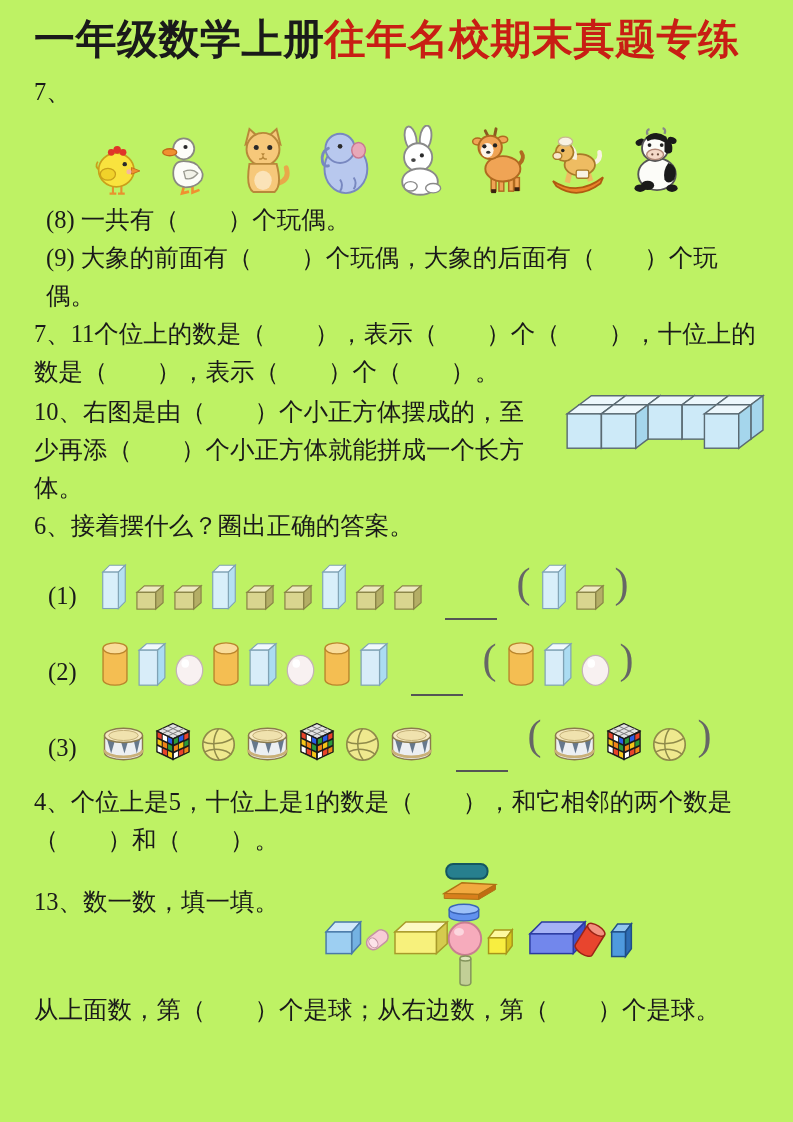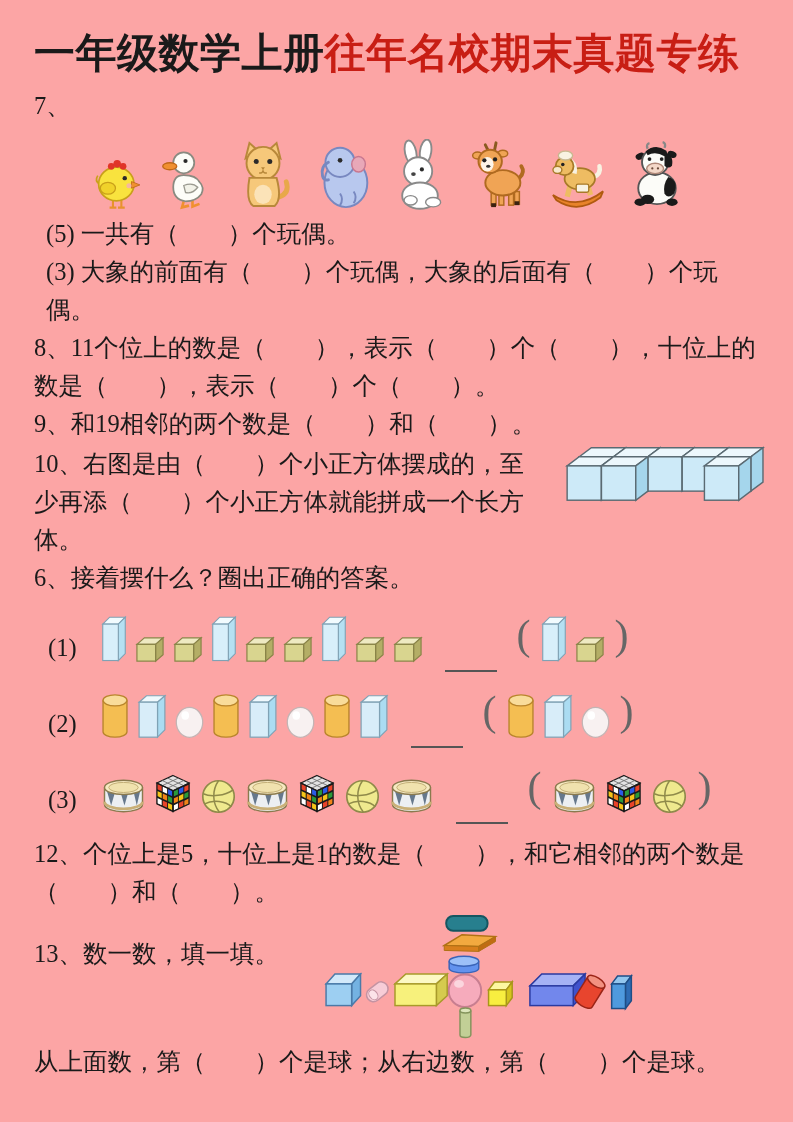--- a/index.html
+++ b/index.html
@@ -1,17 +1,17 @@
 <!DOCTYPE html>
 <html><head>
 <meta charset="utf-8">
 <style>
   html,body{margin:0;padding:0;background:#e8e8e8;}
-  .page{position:relative;width:793px;height:1122px;margin:0 auto;background:#fca5a5;
-        box-sizing:border-box;padding:26px 28px 0 34px;overflow:hidden;
+  .page{position:relative;width:793px;height:1122px;margin:0 auto;background:#bef264;
+        box-sizing:border-box;padding:12px 28px 0 34px;overflow:hidden;
         font-family:"Liberation Serif","DejaVu Serif",serif;color:#1a1a1a;}
   .title{font-size:41px;font-weight:bold;line-height:1.25;white-space:nowrap;margin:2px 0 8px 0;letter-spacing:.5px;}
   .title .red{color:#c81e14;}
   .line{font-size:24.5px;line-height:38px;}
   .sub{padding-left:12px;}
   .animal-row{display:flex;align-items:flex-end;gap:15px;margin:2px 0 4px 56px;height:84px;}
   .shape{display:block;flex:none;}
   
   .sh-cuboid-tall{width:26px;height:50px}
   .sh-cube-green{width:30px;height:28px}
@@ -238,25 +238,24 @@
       <svg class="shape sh-deer">
         <use href="#sym-deer" xlink:href="#sym-deer"></use>
       </svg>
       <svg class="shape sh-rocking-horse">
         <use href="#sym-rocking-horse" xlink:href="#sym-rocking-horse"></use>
       </svg>
       <svg class="shape sh-cow">
         <use href="#sym-cow" xlink:href="#sym-cow"></use>
       </svg>
     </div>
-  <div class="line sub">(5) 一共有（　　）个玩偶。</div>
-  <div class="line sub">(3) 大象的前面有（　　）个玩偶，大象的后面有（　　）个玩偶。</div>
-
-  <div class="line">8、11个位上的数是（　　），表示（　　）个（　　），十位上的数是（　　），表示（　　）个（　　）。</div>
-  <div class="line">9、和19相邻的两个数是（　　）和（　　）。</div>
+  <div class="line sub">(8) 一共有（　　）个玩偶。</div>
+  <div class="line sub">(9) 大象的前面有（　　）个玩偶，大象的后面有（　　）个玩偶。</div>
+
+  <div class="line">7、11个位上的数是（　　），表示（　　）个（　　），十位上的数是（　　），表示（　　）个（　　）。</div>
 
   <div class="q10-wrap">
     <svg class="q10-fig" width="212" height="64" viewBox="0 0 210 62" xmlns="http://www.w3.org/2000/svg">
       <g stroke="#5a6a72" stroke-width="1.4">
         <g>
           <polygon points="26,11 38,2 72,2 60,11" fill="#ecf7fc"></polygon>
             <rect x="26" y="11" width="34" height="34" fill="#cdeaf8"></rect>
             <polygon points="60,11 72,2 72,36 60,45" fill="#a5d6ec"></polygon>
           <polygon points="60,11 72,2 106,2 94,11" fill="#ecf7fc"></polygon>
             <rect x="60" y="11" width="34" height="34" fill="#cdeaf8"></rect>
@@ -411,21 +410,21 @@
         <svg class="shape sh-rubik">
           <use href="#sym-rubik" xlink:href="#sym-rubik"></use>
         </svg>
         <svg class="shape sh-volleyball">
           <use href="#sym-volleyball" xlink:href="#sym-volleyball"></use>
         </svg>
       </span>
     <span class="paren">)</span>
   </div>
 
-  <div class="line">12、个位上是5，十位上是1的数是（　　），和它相邻的两个数是（　　）和（　　）。</div>
+  <div class="line">4、个位上是5，十位上是1的数是（　　），和它相邻的两个数是（　　）和（　　）。</div>
 
   <div class="q13row">
     <span class="line">13、数一数，填一填。</span>
     <svg class="q13-fig" width="420" height="130" viewBox="0 0 420 132" xmlns="http://www.w3.org/2000/svg">
       <rect x="130" y="3" width="42" height="15" rx="7" fill="#277f8e" stroke="#145661" stroke-width="2"></rect>
       <g>
         <polygon points="128,33 146,22 180,24 163,34" fill="#f2a93f" stroke="#b07114" stroke-width="1.5"></polygon>
         <polygon points="128,33 163,34 163,39 128,38" fill="#d87f1c" stroke="#b07114" stroke-width="1"></polygon>
         <polygon points="163,34 180,24 180,29 163,39" fill="#c06c12" stroke="#b07114" stroke-width="1"></polygon>
       </g>

